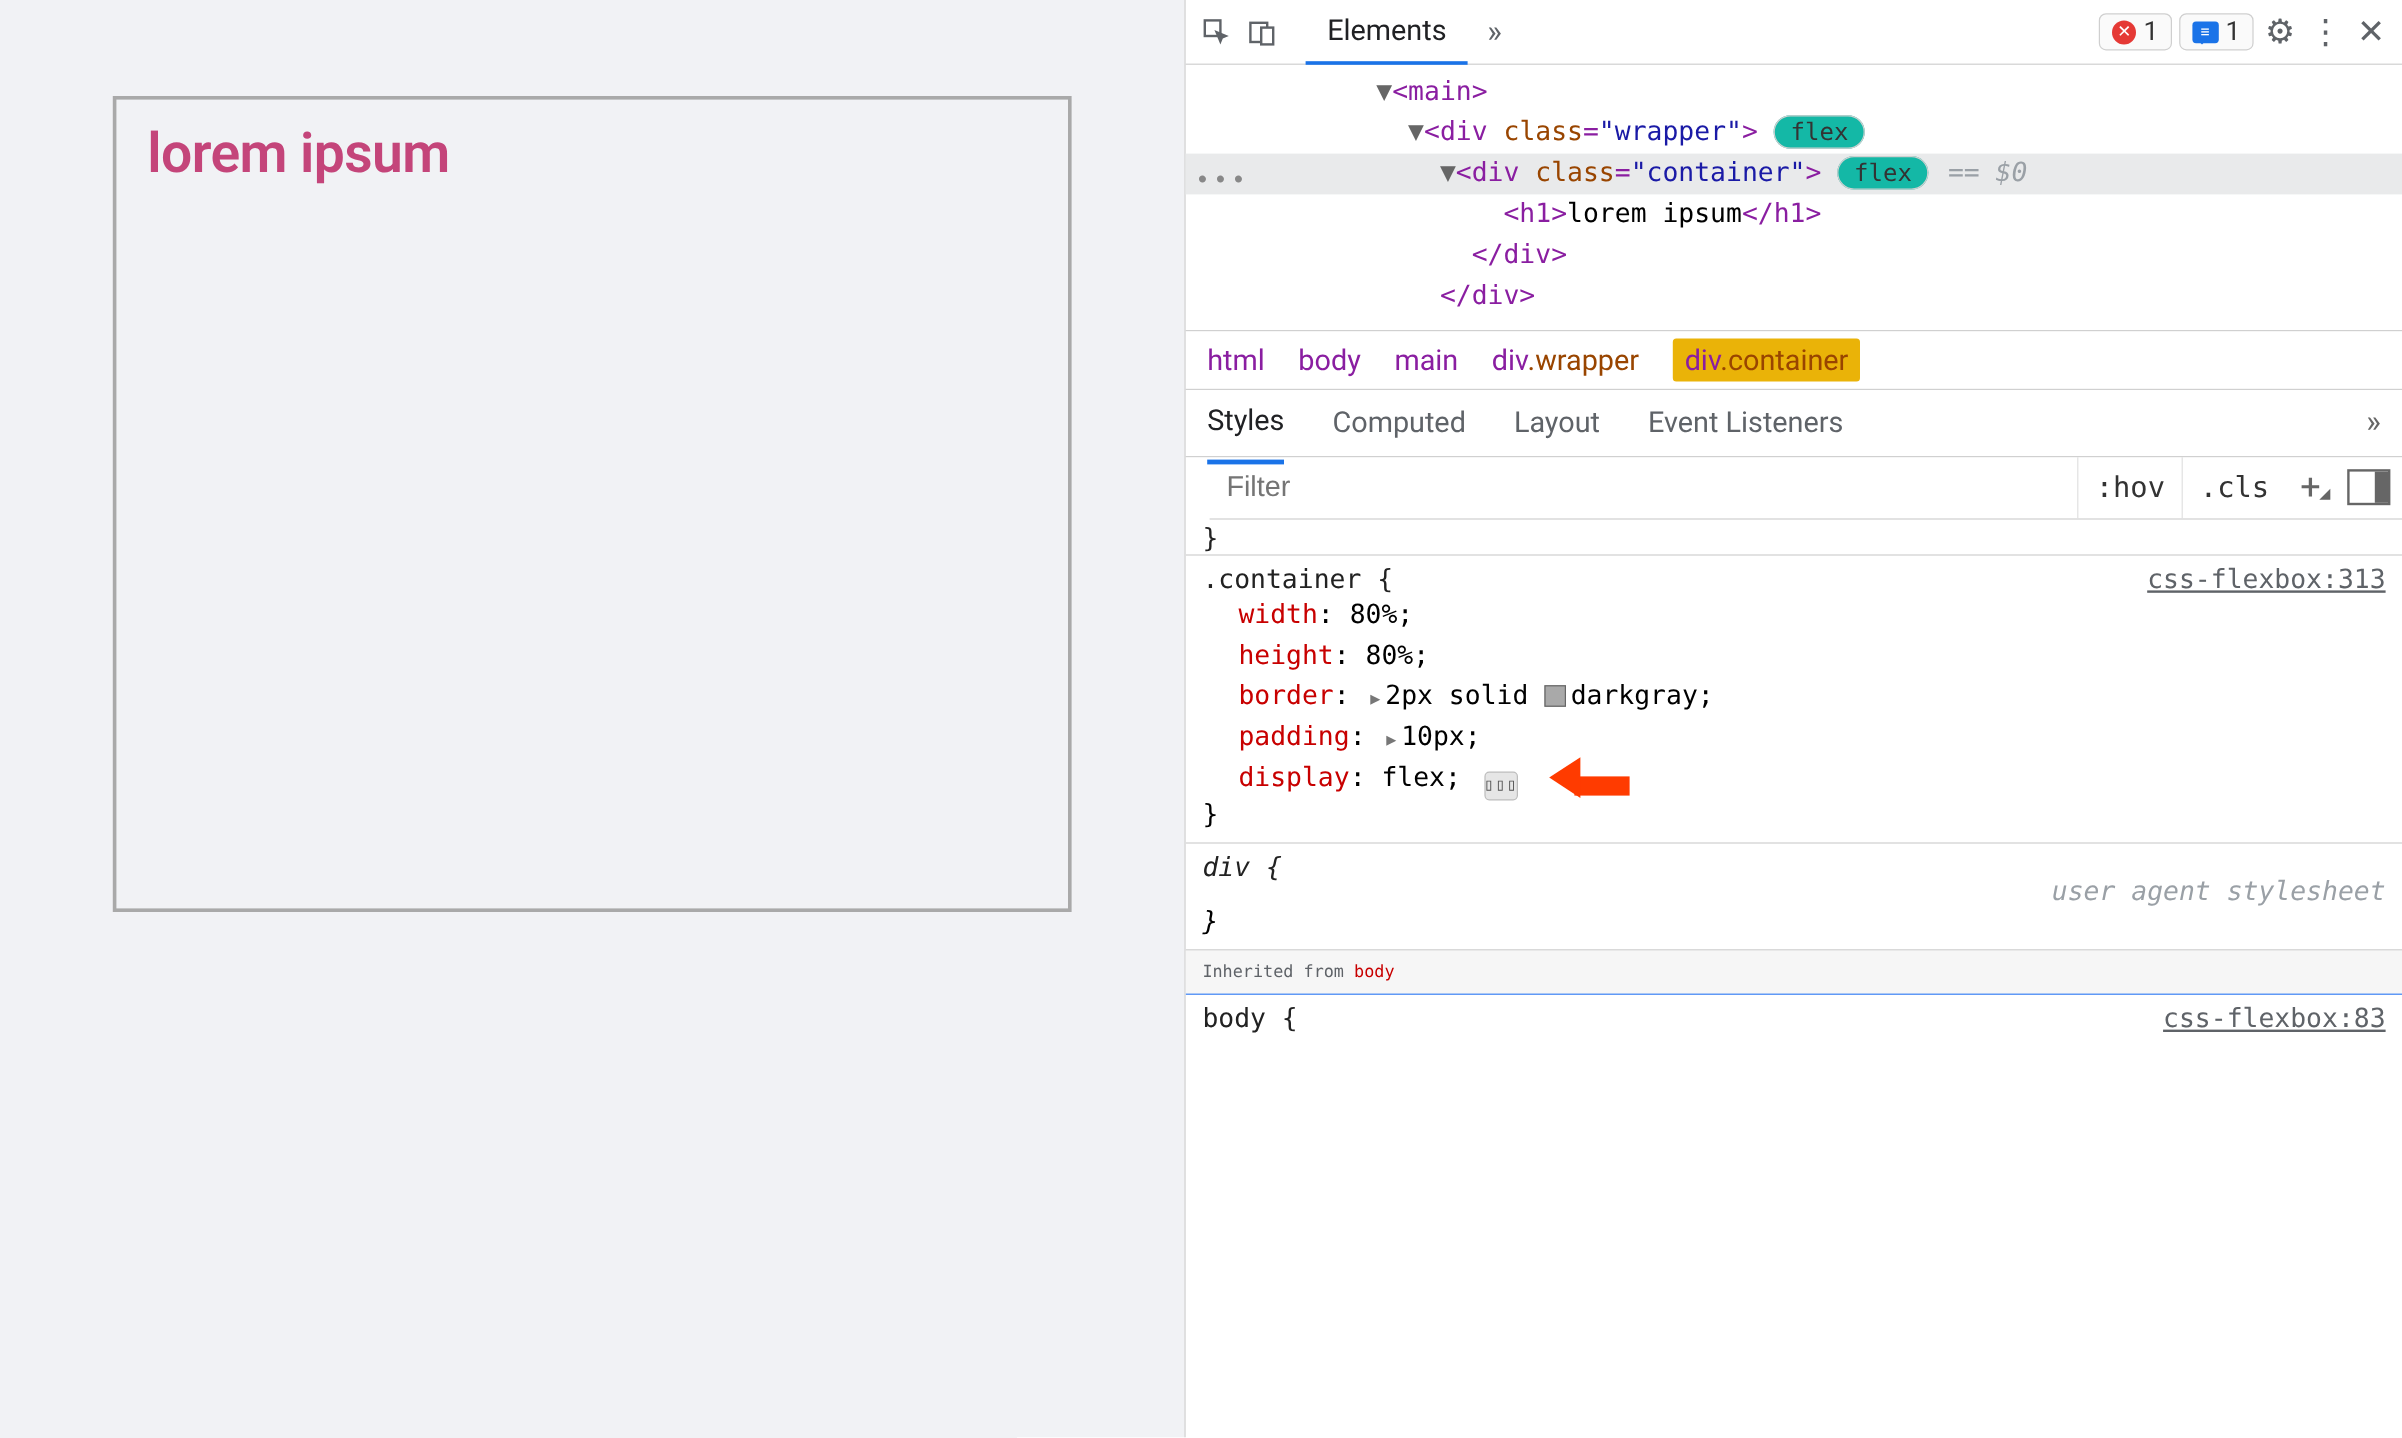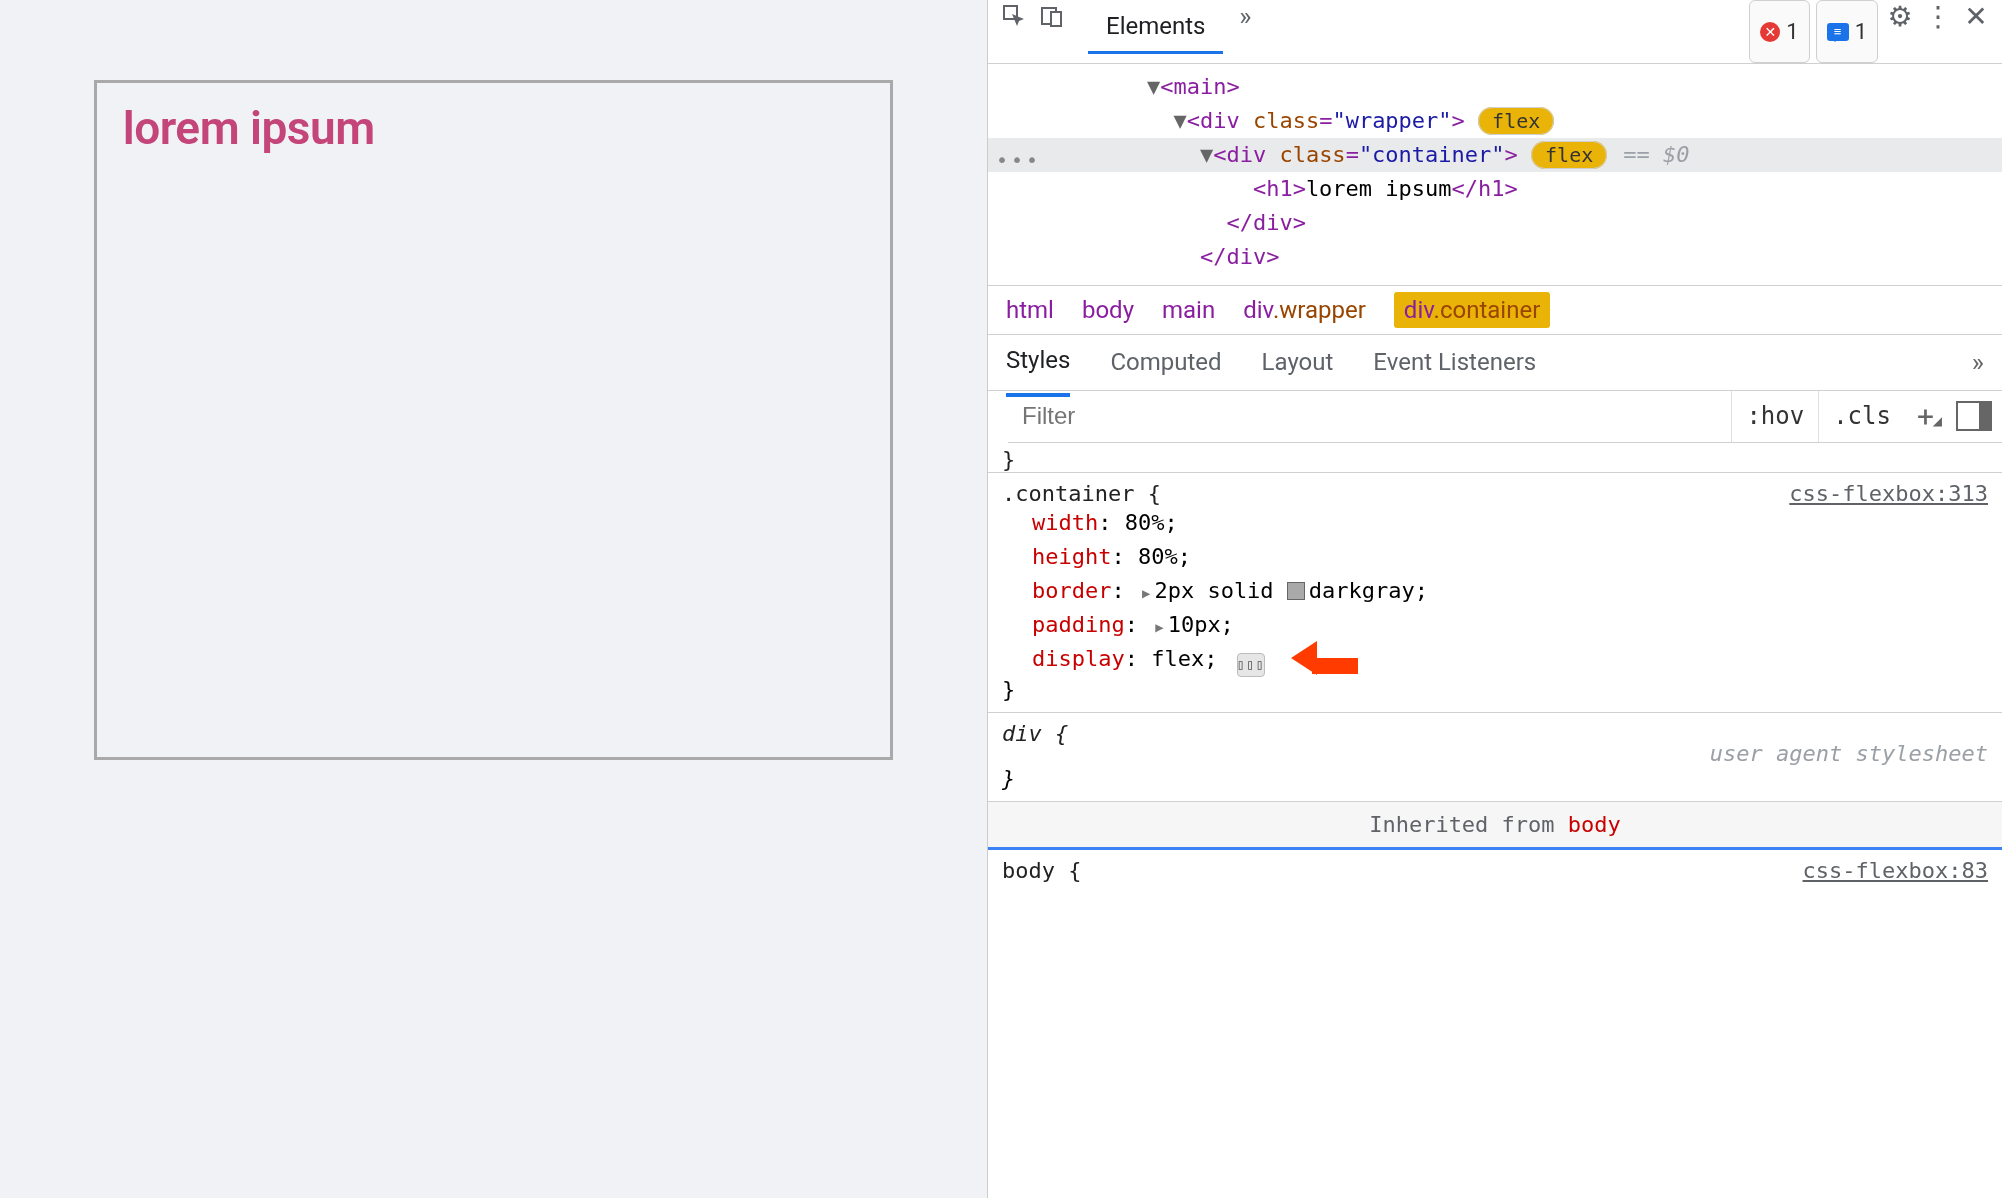--- a/index.html
+++ b/index.html
@@ -5,36 +5,36 @@
   * { margin:0; padding:0; box-sizing:border-box; }
   html,body { width:100%; height:100%; font-family:-apple-system,BlinkMacSystemFont,"Segoe UI",Roboto,sans-serif; }
   body { display:flex; }
   
   .page { flex:0 0 49.3%; background:#f1f2f5; display:flex; align-items:flex-start; justify-content:center; padding-top:80px; }
   .preview-box { width:81%; height:680px; border:3px solid #a9a9a9; padding:18px 26px; }
   .preview-box h1 { color:#c4457a; font-weight:600; font-size:46px; letter-spacing:-0.5px; }
   
   .devtools { flex:1; display:flex; flex-direction:column; background:#fff; border-left:1px solid #ccc; font-size:14px; min-width:0; }
   
-  .toolbar { display:flex; height:64px; border-bottom:1px solid #d0d0d0; padding:0 10px; gap:6px; }
+  .toolbar { display:flex; align-items:center; height:54px; border-bottom:1px solid #d0d0d0; padding:0 10px; gap:6px; }
   .toolbar .tbtn { width:32px; height:32px; display:flex; align-items:center; justify-content:center; color:#5f6368; border-radius:4px; }
   .tab-panel { color:#202124; font-size:24px; padding:0 18px; height:54px; display:flex; align-items:center; }
   .tab-panel.active { border-bottom:3px solid #1a73e8; color:#202124; font-weight:400; }
   .toolbar .spacer { flex:1; }
   .badge { border:1px solid #cfcfcf; background:#fafafa; border-radius:6px; padding:2px 10px; display:flex; align-items:center; gap:6px; font-size:22px; color:#333; }
   .badge .dot-err { width:20px; height:20px; border-radius:50%; background:#e53935; color:#fff; display:flex; align-items:center; justify-content:center; font-size:14px; }
   .badge .msg-ico { width:22px; height:18px; background:#1a73e8; color:#fff; font-size:13px; display:flex; align-items:center; justify-content:center; border-radius:3px; position:relative; }
   .badge .msg-ico:after{ content:""; position:absolute; bottom:-5px; left:4px; border:4px solid transparent; border-top-color:#1a73e8;}
   
   .dom { font-family:Menlo,Consolas,monospace; font-size:22px; line-height:1.55; padding:6px 0 10px 0; }
   .dom .row { white-space:pre; }
   .dom .sel { background:#e9eaeb; position:relative; }
   .dom .sel .dots { position:absolute; left:8px; top:7px; color:#888; font-size:20px; letter-spacing:3px; }
   .t-punc{color:#8a1ea1;} .t-attr{color:#994500;} .t-val{color:#1a1aa6;} .t-text{color:#000;}
-  .flex-badge{background:#eab308;border:1px solid #d0d0d0;border-radius:14px;padding:1px 13px;font-size:20px;color:#333;font-family:Menlo,monospace;}
+  .flex-badge{background:#14b8a6;border:1px solid #d0d0d0;border-radius:14px;padding:1px 13px;font-size:20px;color:#333;font-family:Menlo,monospace;}
   .eq0{color:#9aa0a6;font-style:italic;margin-left:16px;}
   
   .crumb { border-top:1px solid #d0d0d0; border-bottom:1px solid #d0d0d0; display:flex; align-items:center; height:50px; font-size:24px; color:#8a1ea1; gap:28px; padding:0 18px; }
   .crumb span.sel { background:#eab308; padding:4px 10px; border-radius:3px; }
   .crumb .plain{ color:#8a1ea1; }
   .crumb .dot{ color:#994500; }
   
   .subtabs { display:flex; align-items:center; height:56px; border-bottom:1px solid #d0d0d0; font-size:24px; color:#5f6368; gap:40px; padding:0 18px; }
   .subtabs .stab.active{ color:#202124; border-bottom:4px solid #1a73e8; height:69px; display:flex; align-items:center;}
   
@@ -53,21 +53,21 @@
   .rule .ua { color:#9aa0a6; font-style:italic;margin-top:20px; }
   .selector{ color:#222; }
   .prop { color:#c80000; } .tri{color:#777;font-size:14px;margin:0 4px;}
   .swatch{display:inline-block;width:18px;height:18px;background:#a9a9a9;border:1px solid #666;vertical-align:-2px;margin-right:4px;}
   .decl{ padding-left:30px; line-height:1.55; }
   .flex-editor-ico{display:inline-flex;width:28px;height:24px;background:#e6e6e6;border:1px solid #bcbcbc;border-radius:4px;align-items:center;justify-content:center;color:#555;font-size:14px;letter-spacing:1px;vertical-align:-3px;margin-left:6px;}
   .arrow { position:absolute; }
   .arrow .shaft{ width:46px;height:16px;background:#ff3b00;}
   .arrow .head{ width:0;height:0;border:17px solid transparent;border-right:26px solid #ff3b00;position:absolute;left:-38px;top:-9px;}
   .strike{ text-decoration:line-through; font-style:italic; color:#000;}
-  .inhhdr{ background:#f6f6f6; padding:10px 14px; font-size:22px; color:#5f6368; border-bottom:3px solid #3b82f6;text-align:center;}
+  .inhhdr{ background:#f6f6f6; padding:10px 14px; font-size:14px; color:#5f6368; border-bottom:1px solid #3b82f6;}
   .inhhdr .body{ color:#c80000; font-family:Menlo,monospace;}
 </style>
 </head>
 <body>
 
 <div class="page">
   <div class="preview-box">
     <h1>lorem ipsum</h1>
   </div>
 </div>

